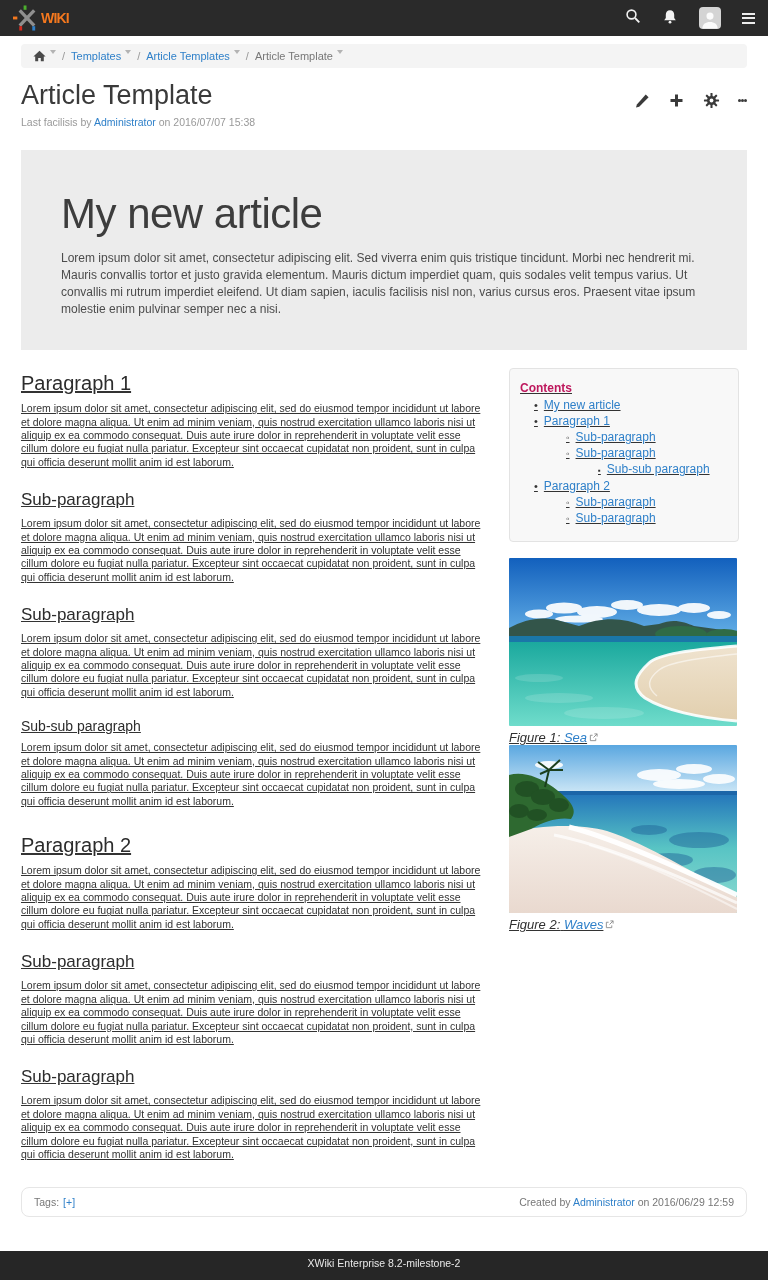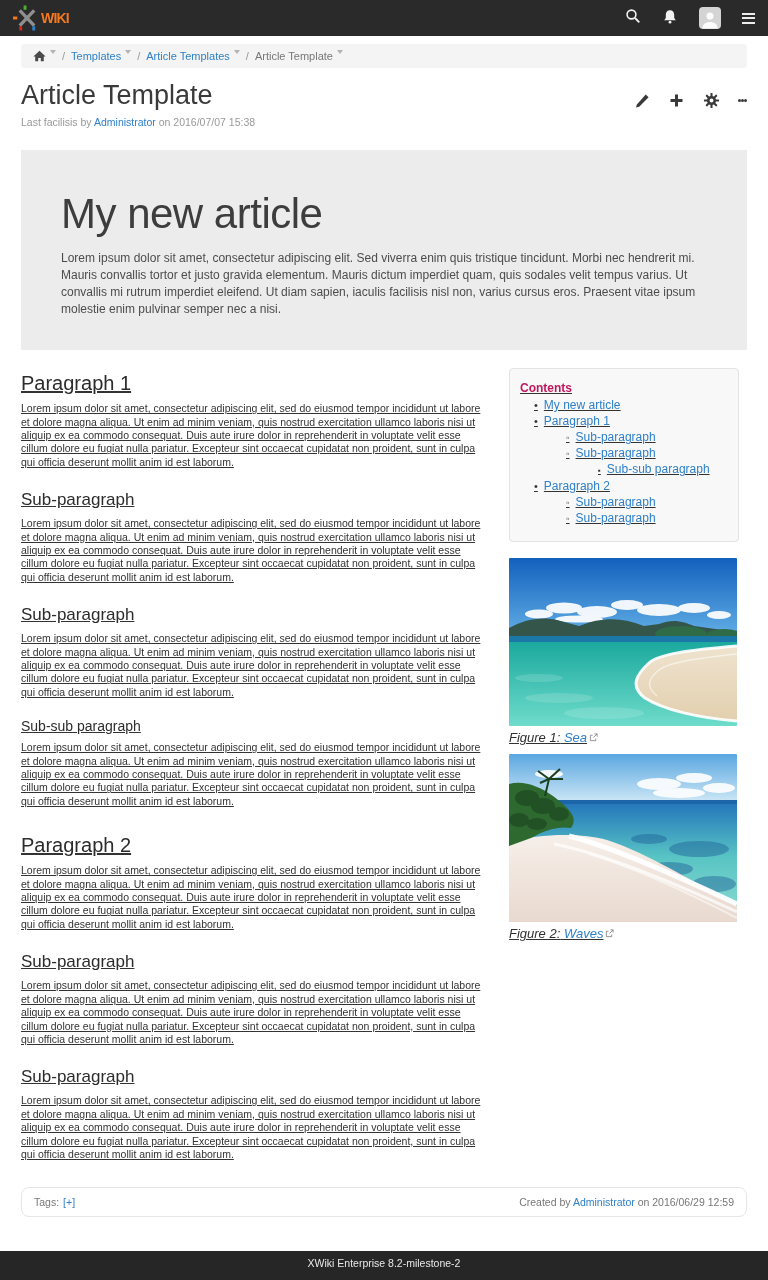--- a/index.html
+++ b/index.html
@@ -291,21 +291,21 @@
       <figcaption class="fig-caption">
         <span>Figure 1:</span>
         <a>Sea</a><svg class="ext-icon" width="9" height="9" viewBox="0 0 10 10">
             <path d="M4 2.5H1.5v6h6V6" fill="none" stroke="#8a8a8a" stroke-width="1"></path>
             <path d="M6 1h3v3" fill="none" stroke="#8a8a8a" stroke-width="1"></path>
             <line x1="9" y1="1" x2="5" y2="5" stroke="#8a8a8a" stroke-width="1"></line>
           </svg>
       </figcaption>
     </figure>
 
-    <figure class="figure" style="margin-top:9px;">
+    <figure class="figure" style="margin-top:0;">
       <svg class="photo" viewBox="0 0 228 168" preserveAspectRatio="none">
         <defs>
           <linearGradient id="skyG2" x1="0" y1="0" x2="0" y2="1">
             <stop offset="0" stop-color="#5aa7e0"></stop>
               <stop offset="1" stop-color="#d6ecf8"></stop>
           </linearGradient>
           <linearGradient id="seaG2" x1="0" y1="0" x2="0" y2="1">
             <stop offset="0" stop-color="#2578bb"></stop>
               <stop offset="0.45" stop-color="#58c4c4"></stop>
               <stop offset="1" stop-color="#8fdcd2"></stop>

